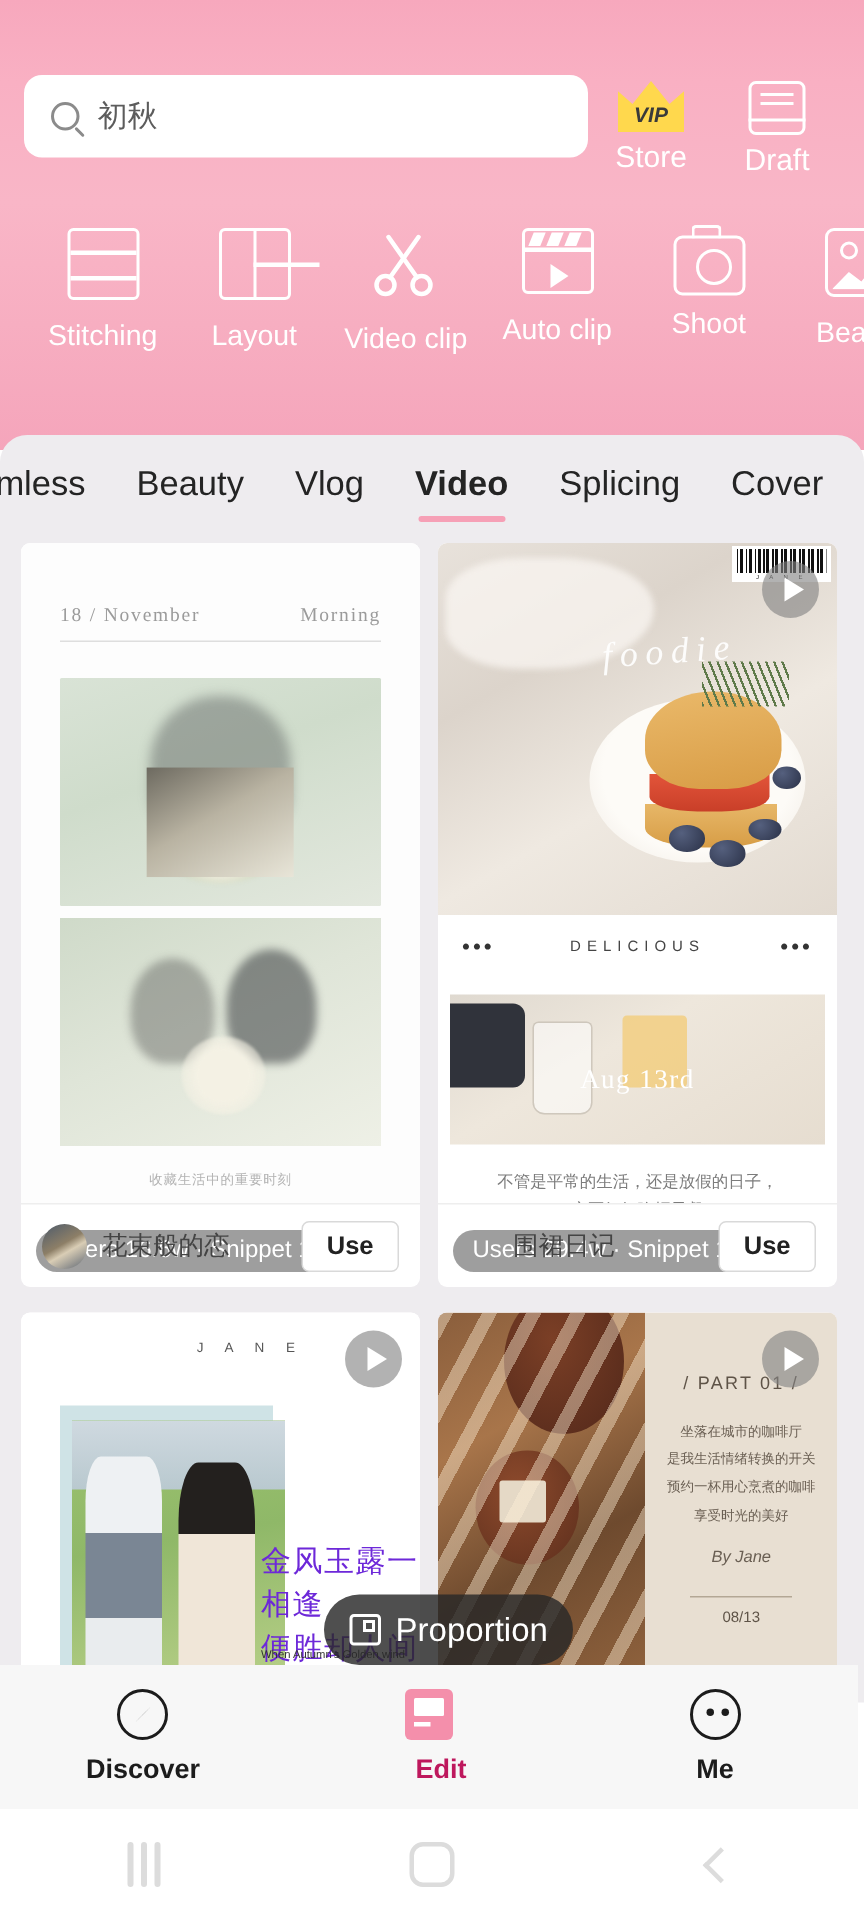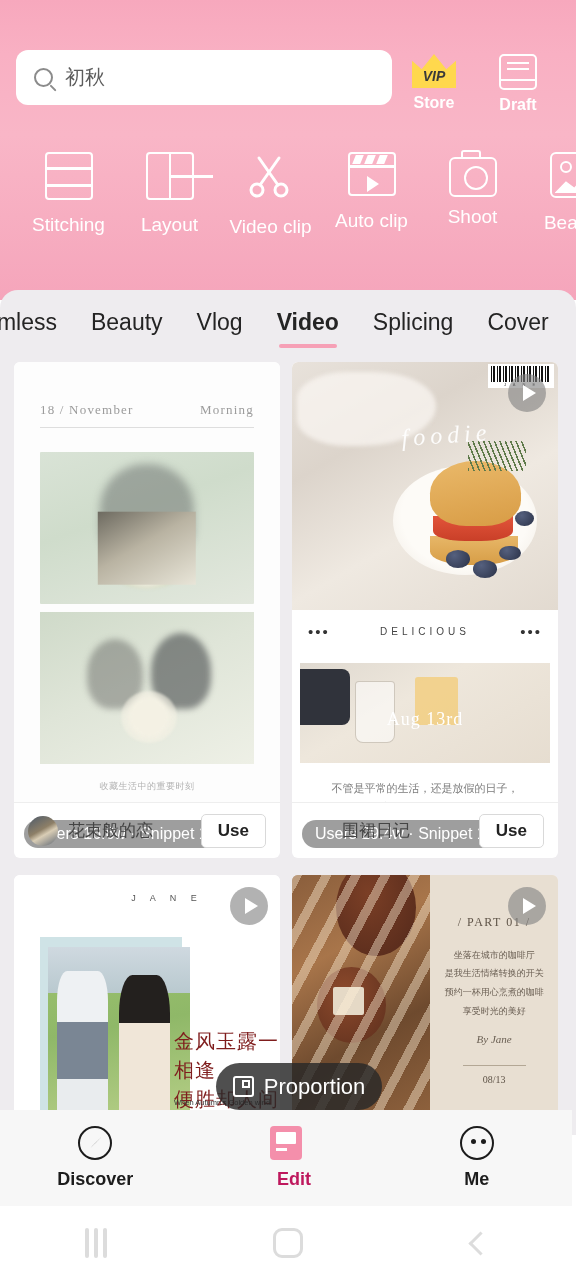--- a/index.html
+++ b/index.html
@@ -64,21 +64,21 @@
   .searchbox {
     width: 376px; height: 55px; background: #ffffff; border-radius: 12px;
     display: flex; align-items: center; padding: 0 18px; gap: 12px;
   }
   .mag { width: 19px; height: 19px; border: 2.2px solid #8b8b8b; border-radius: 50%; position: relative; flex: none; }
   .mag:after { content:""; position:absolute; right:-6px; bottom:-4px; width:8px; height:2.2px;
       background:#8b8b8b; transform: rotate(45deg); border-radius: 2px; }
   .searchtext { font-size: 20px; color: #5c5c5c; }
   .hdr-act { width: 84px; display: flex; flex-direction: column; align-items: center; justify-content: flex-start;
       padding-top: 4px; gap: 6px; }
-  .hdr-act .lbl { color: #ffffff; font-size: 16px; font-weight: bold; }
+  .hdr-act .lbl { color: #ffffff; font-size: 20px; }
   .crown { width: 44px; height: 34px; background: #ffd84d; position: relative;
       clip-path: polygon(0 100%, 100% 100%, 100% 20%, 78% 45%, 50% 0, 22% 45%, 0 20%); }
   .crown span { position: absolute; left: 0; right: 0; bottom: 4px; text-align: center;
       font-size: 14px; font-weight: 700; font-style: italic; color: #3a3a3a; }
   .draft-ic { width: 38px; height: 36px; border: 2.2px solid #fff; border-radius: 5px; position: relative; }
   .draft-ic:before { content:""; position:absolute; left:6px; top:6px; right:6px; height:2px; background:#fff;
       box-shadow: 0 6px 0 #fff; }
   .draft-ic:after { content:""; position:absolute; left:-2.2px; right:-2.2px; bottom:7px; height:2.2px; background:#fff; }
 
   
@@ -208,37 +208,37 @@
   .p3 .frame { position:absolute; left: 26px; top: 62px; width: 142px; height: 180px; background: #cfe3e6; }
   .p3 .photo { position:absolute; left: 34px; top: 72px; width: 142px; height: 178px; overflow: hidden;
       background: linear-gradient(170deg,#9ec36f 0%, #8fb868 45%, #b9d089 100%); }
   .p3 .photo .sky { position:absolute; left:0; top:0; width:100%; height:26%;
       background: linear-gradient(180deg,#cfd9e0,#b9c9cf); }
   .p3 .photo .pA { position:absolute; left:6%; top:14%; width:36%; height:84%;
       background: linear-gradient(180deg,#eef1f3 0 34%, #7a8694 34% 72%, #e9ecee 72% 100%); border-radius: 20% 20% 6% 6%; }
   .p3 .photo .pB { position:absolute; left:50%; top:16%; width:36%; height:84%;
       background: linear-gradient(180deg,#23201e 0 32%, #f0e6d8 32% 100%); border-radius: 26% 26% 6% 6%; }
   .p3 .poem { position:absolute; left: 160px; top: 152px; font-family:Liberation Sans, sans-serif;
-      font-size: 20px; color:#7f1d1d; line-height: 1.45; letter-spacing: 1px; }
+      font-size: 20px; color:#6d28d9; line-height: 1.45; letter-spacing: 1px; }
   .p3 .eng { position:absolute; left: 160px; top: 222px; font-size: 7.5px; color:#333; line-height: 1.6; }
 
   
   .p4 { height: 256px; background: #efe7dc; display: flex; }
   .p4 .left { width: 52%; position: relative; overflow: hidden;
       background: linear-gradient(150deg,#8a5e3c 0%, #a8754a 30%, #6e4a2e 62%, #93653f 100%); }
   .p4 .left .stripes { position:absolute; inset:0;
       background: repeating-linear-gradient(118deg, rgba(255,240,215,.42) 0 9px, rgba(0,0,0,0) 9px 26px); }
   .p4 .left .tbl1 { position:absolute; left: 32%; top:-6%; width: 58%; height: 38%; border-radius: 50%;
       background: radial-gradient(ellipse at 40% 35%, #7b3f26, #52281a); }
   .p4 .left .tbl2 { position:absolute; left: 18%; top: 36%; width: 50%; height: 30%; border-radius: 50%;
       background: radial-gradient(ellipse at 40% 35%, #8d4a2c, #5d2f1d); }
   .p4 .left .plate { position:absolute; left: 30%; top: 44%; width: 22%; height: 11%; border-radius: 2px;
       background: #e5d9c6; }
   .p4 .right { width: 48%; position: relative; padding: 40px 10px 0; text-align: center; color:#5e5347;
-      font-family: Liberation Serif, serif; background: #e8dfd2; }
+      font-family: Liberation Sans, sans-serif; background: #e8dfd2; }
   .p4 .right .part { font-size: 12px; letter-spacing: 1.5px; }
   .p4 .right .body { margin-top: 16px; font-size: 9px; line-height: 2.1; color: #6a5f53; }
   .p4 .right .sig { margin-top: 12px; font-style: italic; font-size: 11px; color:#6a5f53;
       border-bottom: 1px solid #b3a795; display: inline-block; padding: 0 14px 20px; }
   .p4 .right .dt { margin-top: 8px; font-size: 10px; }
 
   
   .badge { position: absolute; left: 10px; bottom: 10px; background: rgba(120,120,120,.72); color: #fff;
       font-size: 16px; border-radius: 16px; padding: 5px 13px; white-space: nowrap; }
   .cfoot { position: absolute; left: 0; bottom: 0; width: 100%; height: 56px; border-top: 1px solid #eee;

